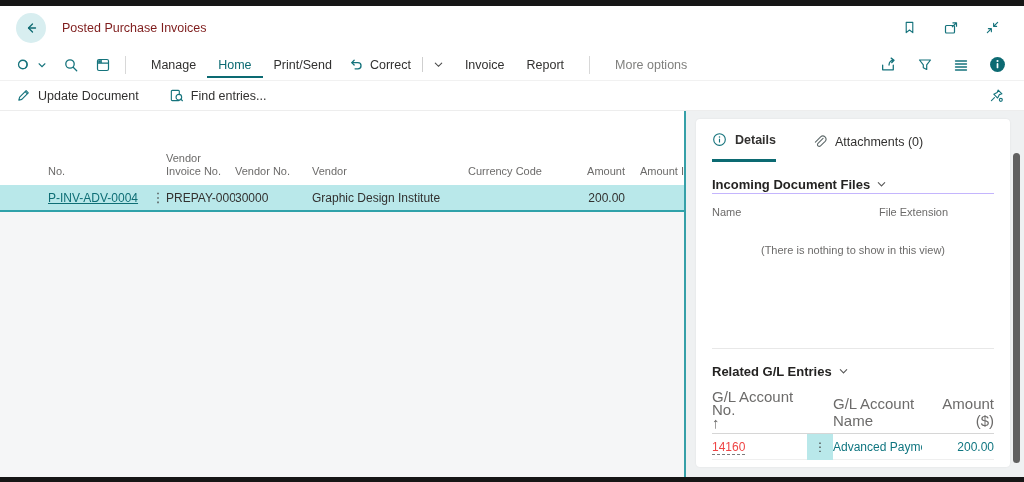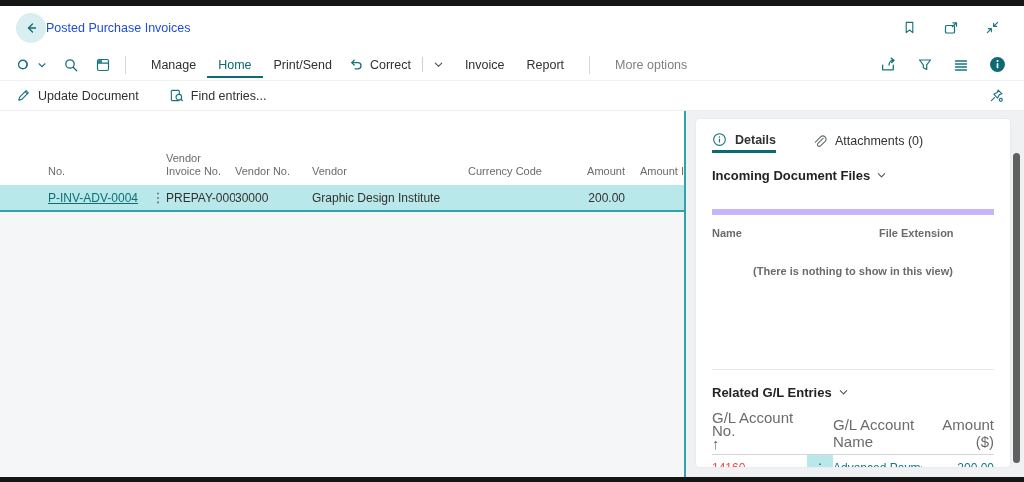--- a/index.html
+++ b/index.html
@@ -5,21 +5,21 @@
   * { margin:0; padding:0; box-sizing:border-box; }
   html,body { width:1024px; height:482px; overflow:hidden; }
   body { font-family:"Liberation Sans", sans-serif; background:#ffffff; color:#323130; position:relative; }
 
   .top-strip { height:6px; background:#161616; }
   .bottom-strip { position:absolute; left:0; bottom:0; width:1024px; height:5px; background:#161616; z-index:9; }
 
   
   .page-header { height:43px; display:flex; align-items:center; padding:0 16px; background:#fff; }
   .back-btn { width:30px; height:30px; border-radius:50%; background:#d8eef0; display:flex; align-items:center; justify-content:center; cursor:pointer; flex:0 0 auto; }
-  .page-title { margin-left:0; font-size:12.5px; color:#1d4ed8; }
+  .page-title { margin-left:16px; font-size:12.5px; color:#7f1d1d; }
   .header-right { margin-left:auto; display:flex; align-items:center; gap:26px; padding-right:8px; }
   .icon-btn { display:flex; align-items:center; justify-content:center; cursor:pointer; }
 
   
   .menu-bar { height:32px; display:flex; align-items:center; padding:0 16px; background:#fff; border-bottom:1px solid #f1f1f1; }
   .menu-icons { display:flex; align-items:center; gap:16px; }
   .vdiv { width:1px; height:18px; background:#d8d8d8; margin:0 14px; }
   .vdiv.small { height:15px; margin:0 6px; background:#cfcfcf; }
   .menu-items { display:flex; align-items:center; }
   .menu-item { font-size:12.5px; color:#323130; padding:6px 11px; cursor:pointer; white-space:nowrap; }
@@ -54,24 +54,24 @@
   .cell.cpad { padding-left:13px; }
   .cell.right { text-align:right; }
   .doc-link { color:#0e6e75; text-decoration:underline; cursor:pointer; }
   .dotted-underline { border-bottom:1px dashed #7b7b7b; cursor:pointer; }
   .row-menu { color:#4a4a4a; font-size:13px; cursor:pointer; text-align:center; }
   .list-empty-area { flex:1; background:#f5f6f7; }
 
   
   .fb-card { background:#fff; border-radius:4px; height:100%; padding:13px 16px 10px 16px; box-shadow:0 0 2px rgba(0,0,0,.08); overflow:hidden; }
   .fb-tabs { display:flex; align-items:center; gap:36px; }
-  .fb-tab { display:flex; align-items:center; gap:8px; font-size:12.5px; cursor:pointer; padding-bottom:3px; }
+  .fb-tab { display:flex; align-items:flex-end; gap:8px; font-size:12.5px; cursor:pointer; padding-bottom:12px; }
   .fb-tab.active { font-weight:bold; border-bottom:3px solid #0c6a72; }
   .section-title { display:flex; align-items:center; gap:6px; font-size:13px; font-weight:bold; color:#242322; margin-top:15px; cursor:pointer; }
-  .files-table { margin-top:26px; border-top:6px solid #c4b5fd;font-weight:bold; }
+  .files-table { margin-top:1px; border-top:1px solid #c4b5fd; }
   .files-head { display:grid; grid-template-columns:1fr 115px; font-size:11px; color:#6c6b6a; padding:12px 0 4px 0; }
   .empty-msg { text-align:center; font-size:11px; color:#6c6b6a; margin:22px 0 30px 0; }
   .fb-divider { border-bottom:1px solid #e8e8e8; margin:6px 0 2px 0; }
   .gl-table { margin-top:11px; }
   .gl-head { display:grid; grid-template-columns:95px 26px 1fr 72px; font-size:15px; color:#6c6b6a; border-bottom:1px solid #d6d6d6; padding-bottom:4px; align-items:end; }
   .gl-head .line { line-height:13px; }
   .gl-row { display:grid; grid-template-columns:95px 26px 1fr 72px; align-items:center; height:26px; font-size:12px; border-bottom:1px solid #efefef; }
   .gl-row .acct { color:#ef4444; }
   .gl-row .name { color:#107680; cursor:pointer; white-space:nowrap; overflow:hidden; }
   .gl-row .amt { color:#107680; text-align:right; cursor:pointer; }

